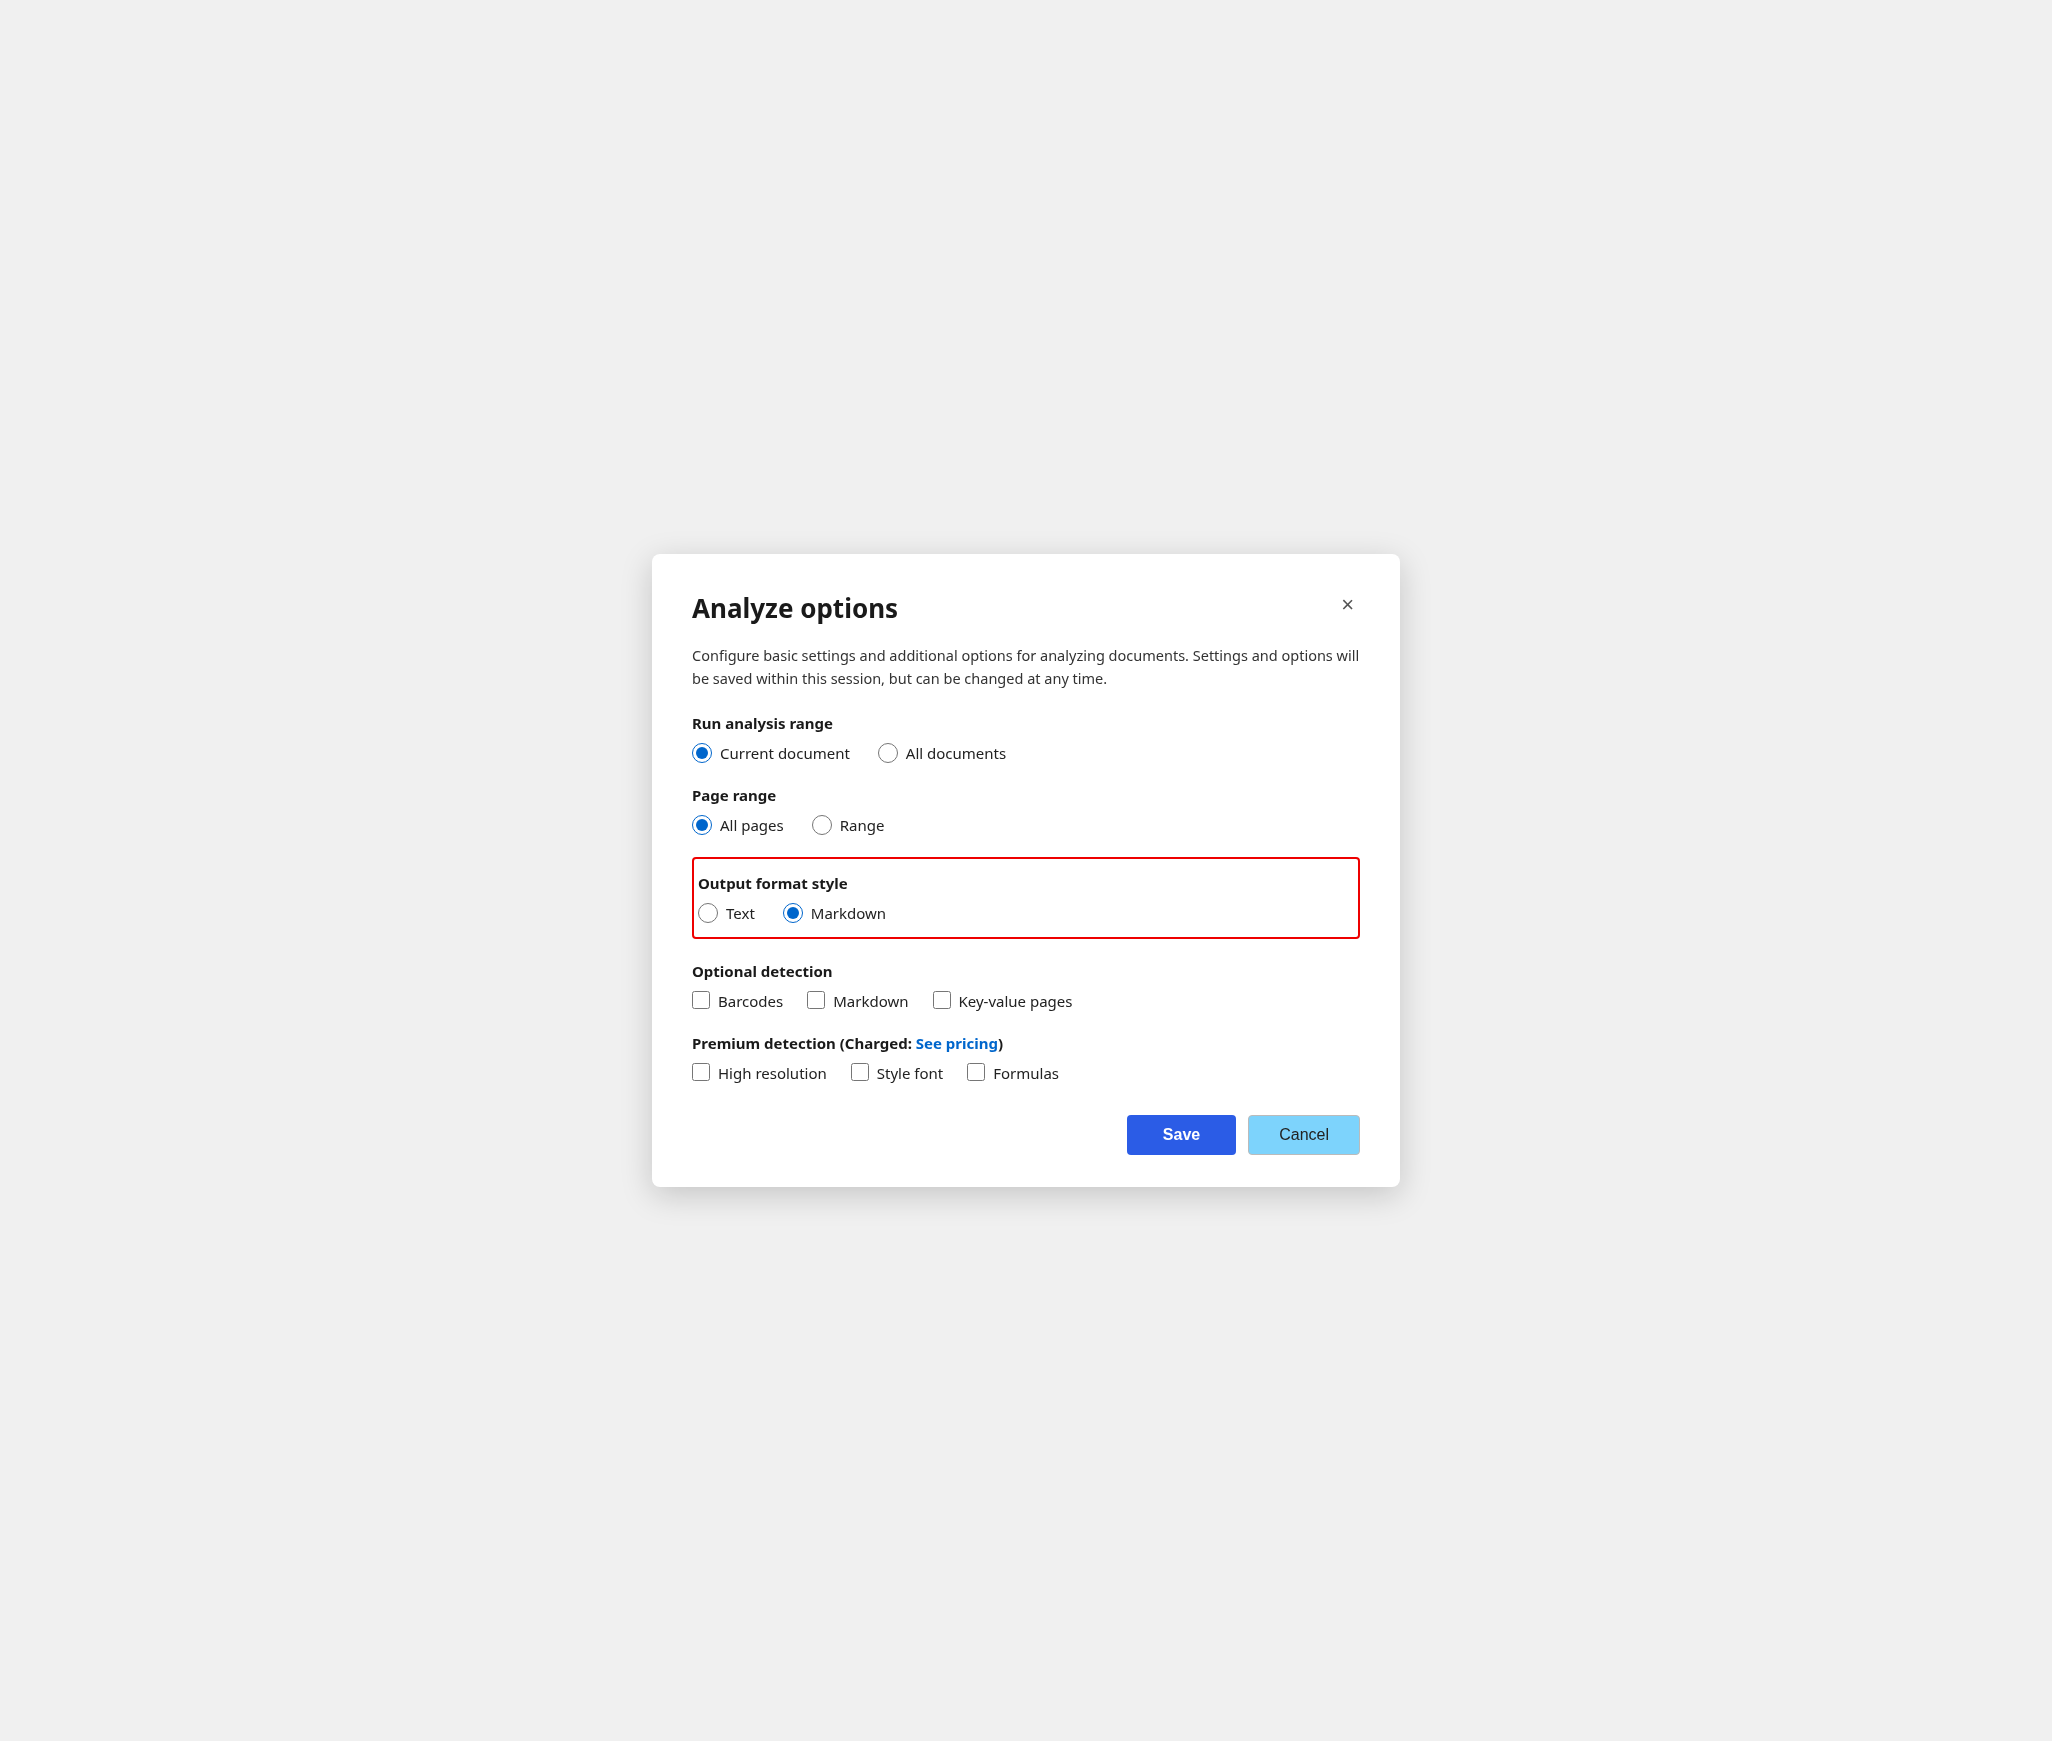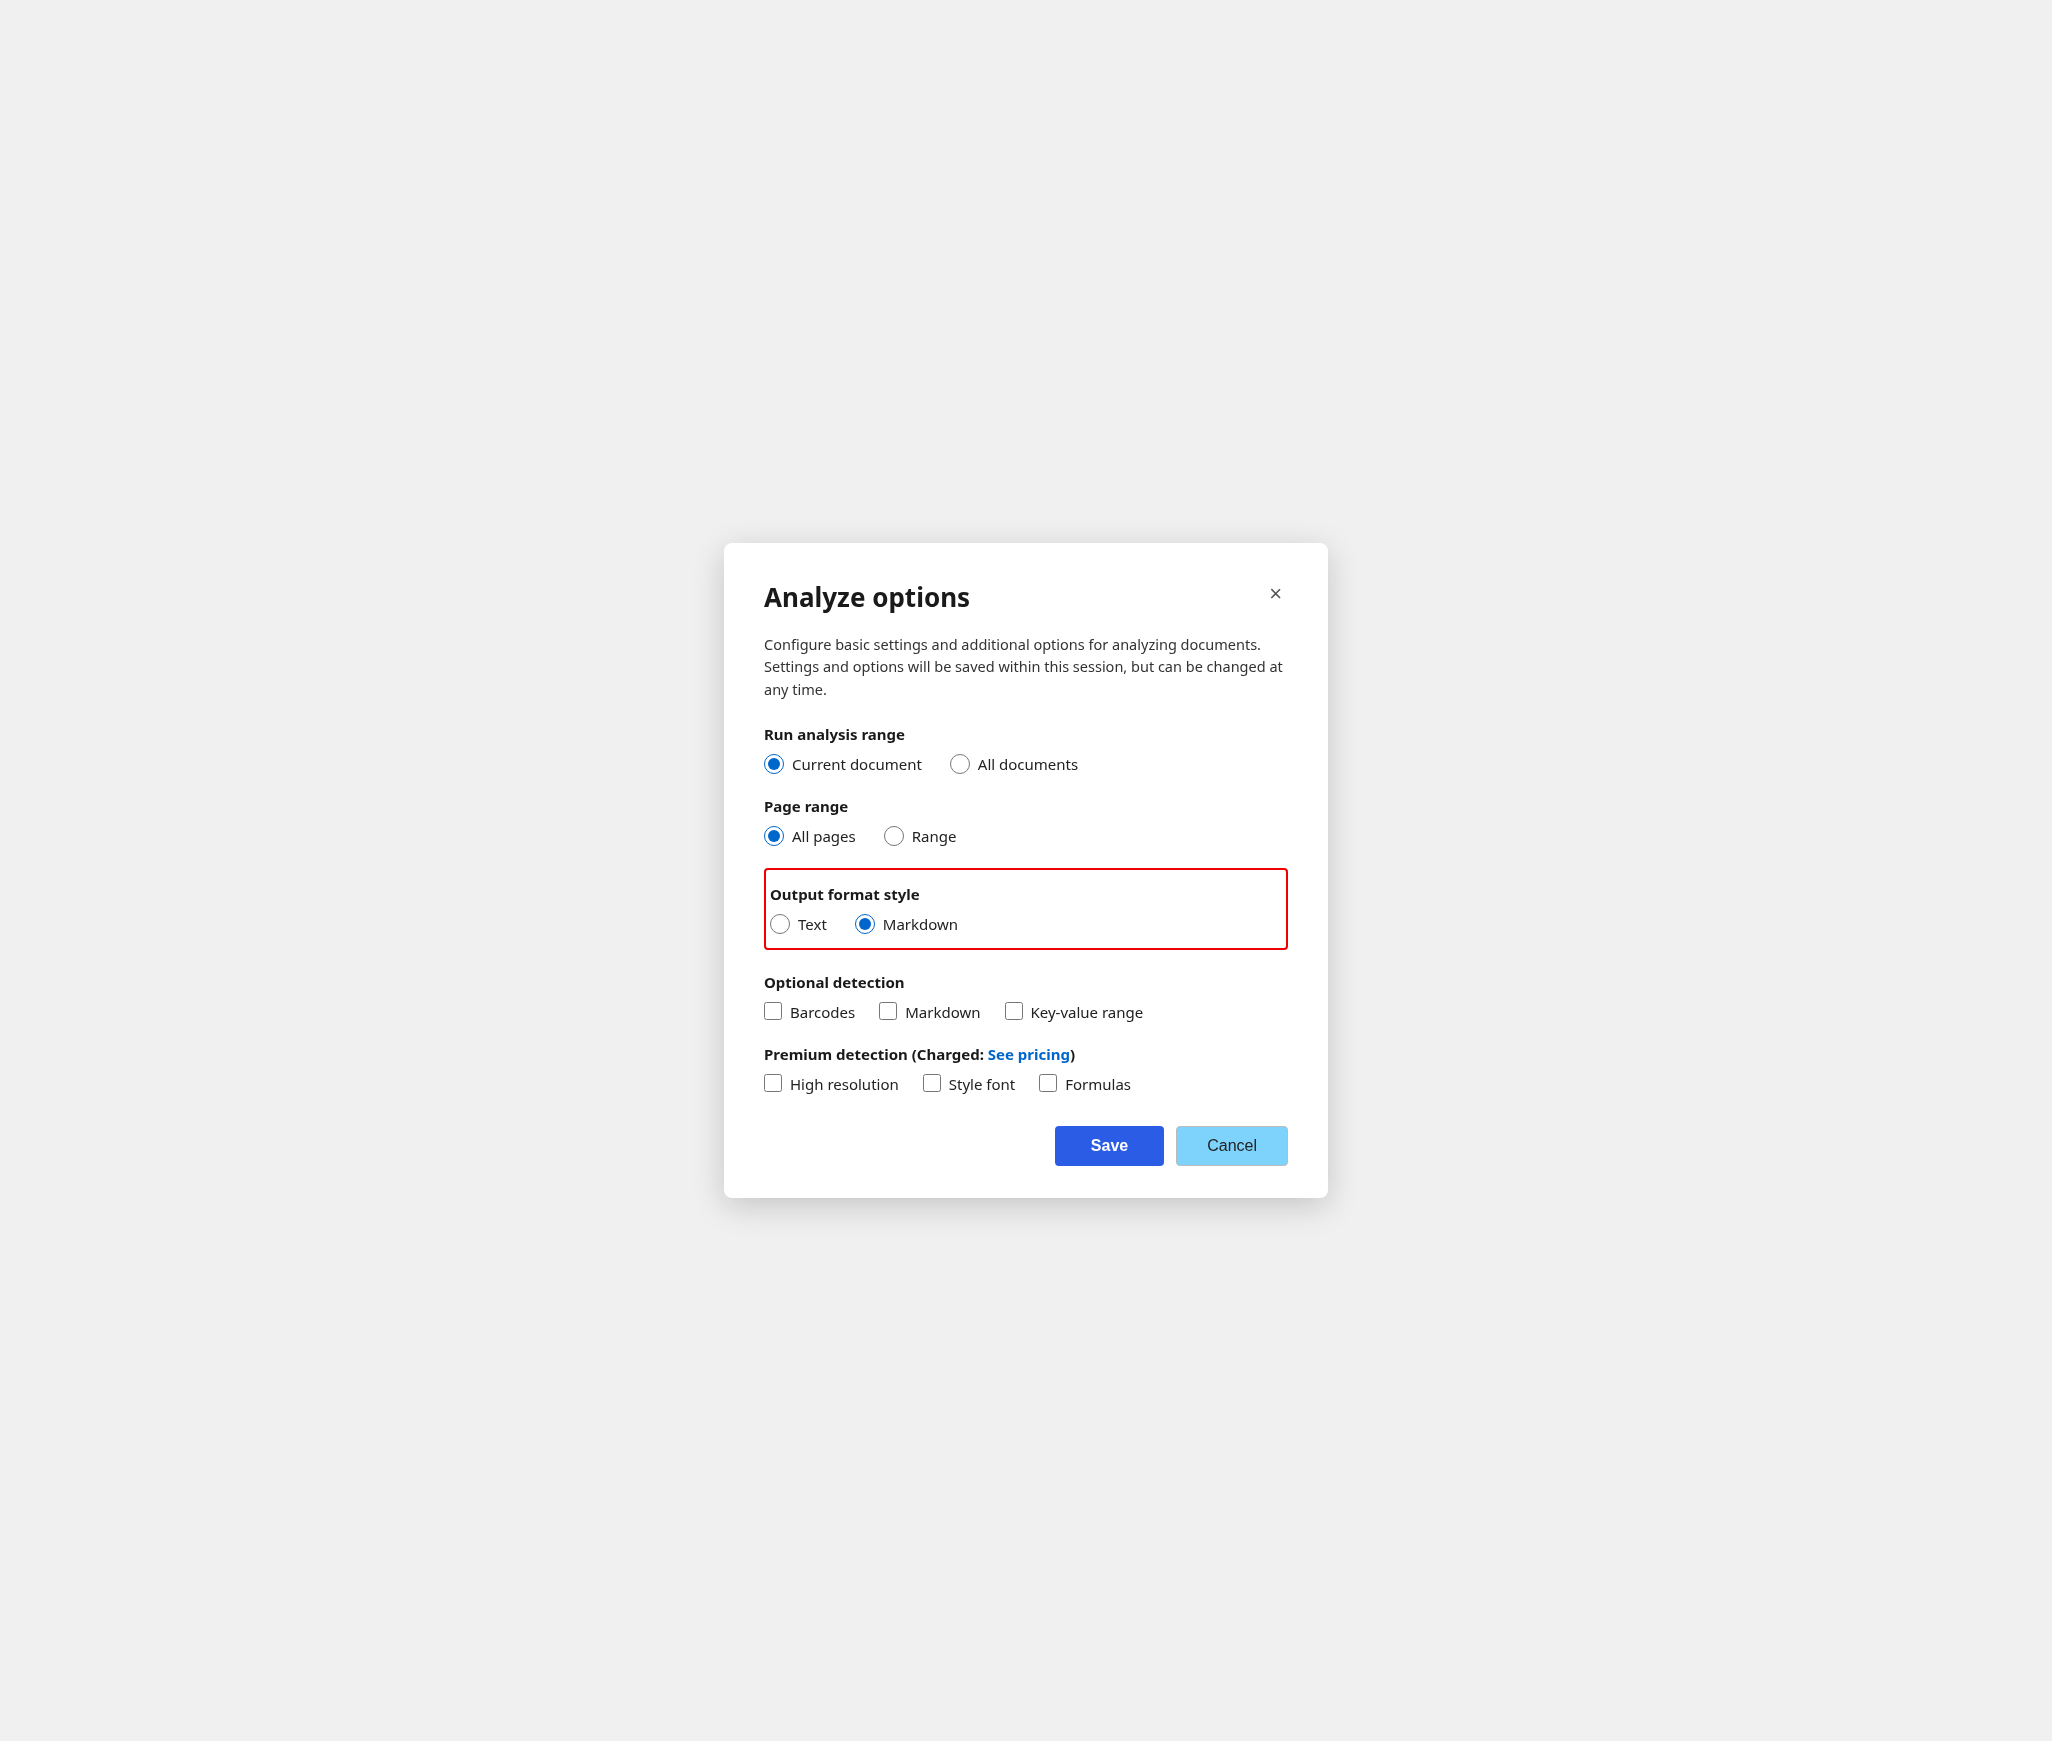--- a/index.html
+++ b/index.html
@@ -14,21 +14,21 @@
       justify-content: center;
       align-items: center;
       min-height: 100vh;
       font-family: 'Segoe UI', system-ui, -apple-system, sans-serif;
     }
 
     .dialog {
       background: #ffffff;
       border-radius: 8px;
       box-shadow: 0 8px 32px rgba(0,0,0,0.18);
-      width: 604px;
+      width: 748px;
       padding: 36px 40px 32px 40px;
       position: relative;
     }
 
     .dialog-header {
       display: flex;
       justify-content: space-between;
       align-items: flex-start;
       margin-bottom: 18px;
     }
@@ -223,21 +223,21 @@
       <label class="checkbox-item">
         <input type="checkbox" class="checkbox-input" style="">
         <span>Barcodes</span>
       </label>
       <label class="checkbox-item">
         <input type="checkbox" class="checkbox-input" style="">
         <span>Markdown</span>
       </label>
       <label class="checkbox-item">
         <input type="checkbox" class="checkbox-input" style="">
-        <span>Key-value range</span>
+        <span>Key-value pages</span>
       </label>
     </div>
   </div>
 
   <div class="section">
     <div class="premium-label">
       <span>Premium detection (Charged: </span><a href="#" class="pricing-link">See pricing</a><span>)</span>
     </div>
     <div class="checkbox-group">
       <label class="checkbox-item">

